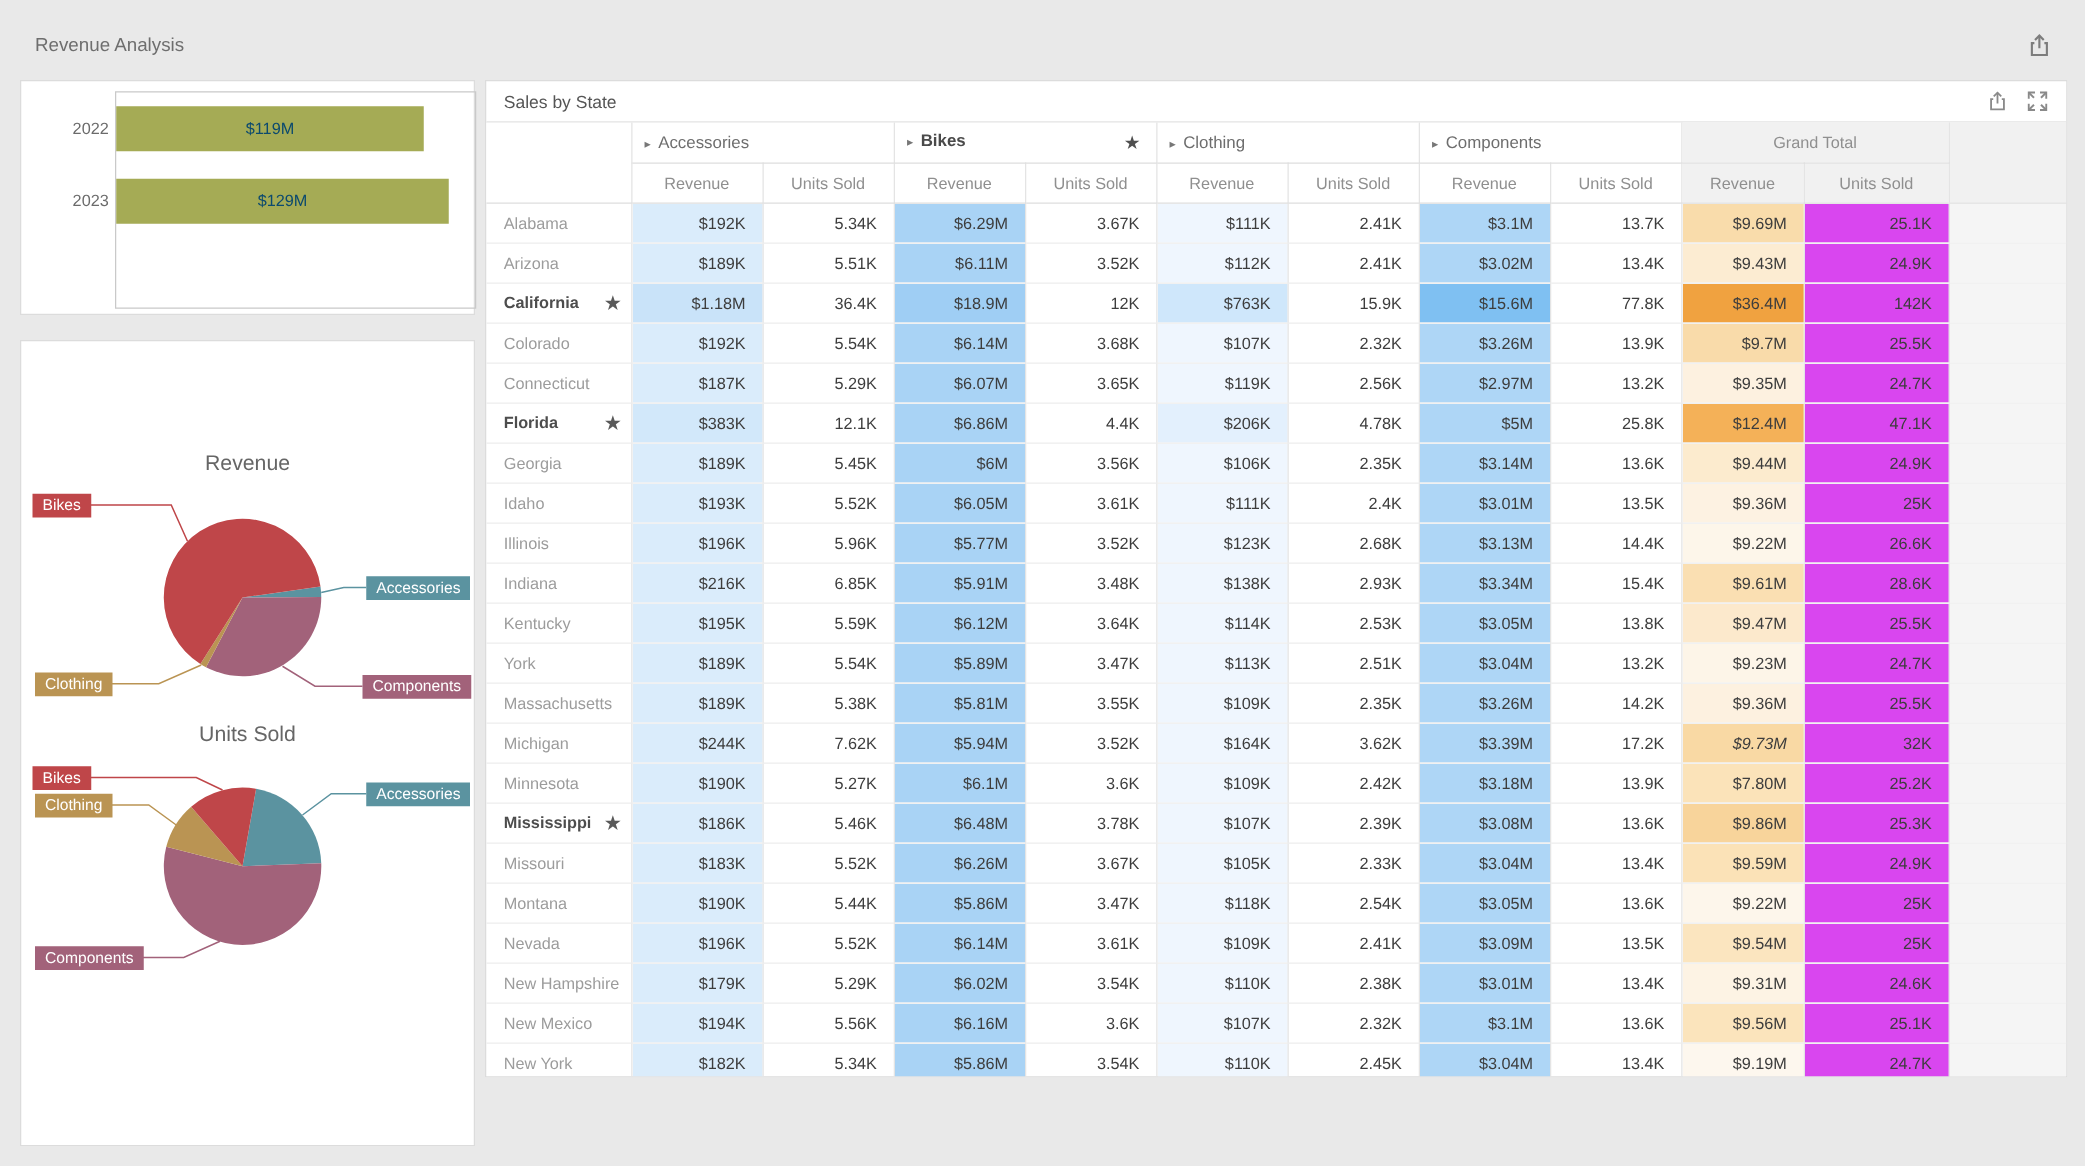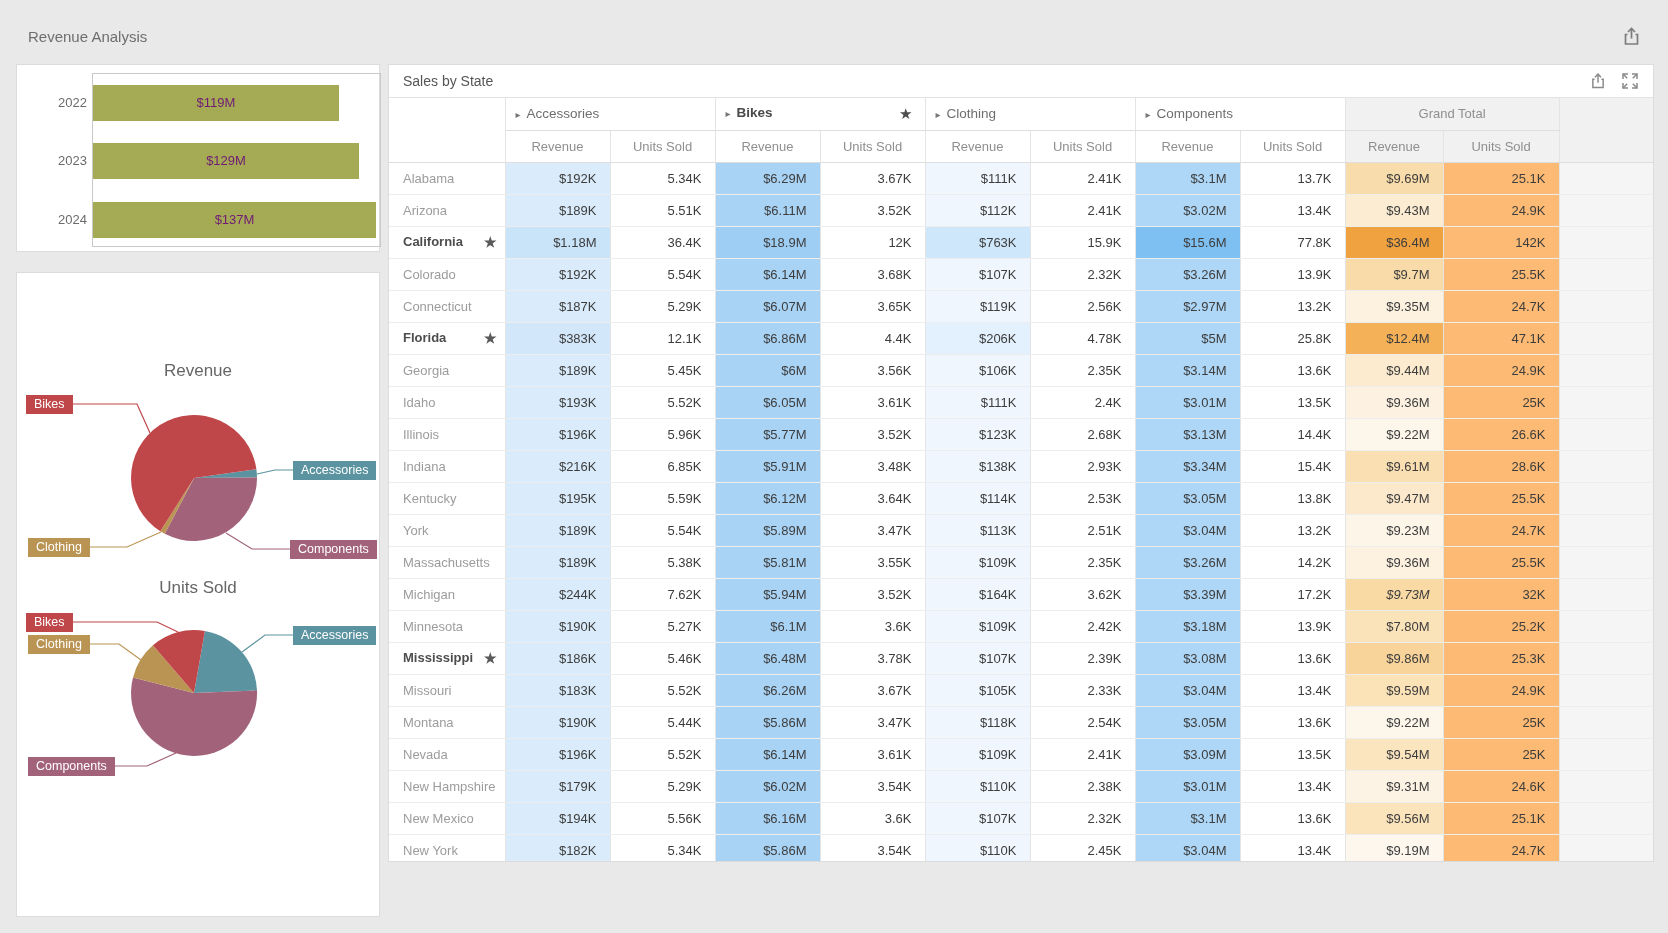--- a/index.html
+++ b/index.html
@@ -12,21 +12,21 @@
   .card { position:absolute; background:#fff; border:1px solid #dcdcdc; }
 
   
   #bar-card { left:16px; top:64px; width:364px; height:188px; }
   #bar-plot { position:absolute; left:55px; top:8px; width:289px; height:174px; border:1px solid #c9c9c9;margin-left:20px; }
   .bar-row { position:absolute; left:0; height:36px; }
   .bar-ylabel { position:absolute; left:-48px; width:42px; text-align:right; top:10px;
     font-size:13px; color:#6b6b6b; }
   .bar { height:36px; position:relative; }
   .bar-val { position:absolute; left:0; right:0; top:10px; text-align:center;
-    color:#701a75; font-size:13px; }
+    color:#0c4a6e; font-size:13px; }
 
   
   #pies-card { left:16px; top:272px; width:364px; height:645px; }
   .pie-title { position:absolute; left:0; width:100%; text-align:center; font-size:17px; color:#666; }
   #pie-title-rev { top:88px; } #pie-title-units { top:305px; }
   #pies-svg { position:absolute; left:0; top:0; }
   .pie-label { position:absolute; color:#fff; font-size:12.5px; line-height:19px;
     padding:0 8px; white-space:nowrap; }
 
   
@@ -44,21 +44,21 @@
   th.sub { text-align:center; color:#8f8f8f; }
   .gtbg { background:#f1f1f1 !important; }
   td { height:32px; border-bottom:1px solid #ededed; text-align:right; padding-right:13px; color:#3d3d3d; }
   td.state { text-align:left; padding:0 8px 0 14px; color:#9c9c9c; }
   td.state.bold { color:#4d4d4d; font-weight:bold; }
   td.state .star { float:right; color:#595959; font-size:14px; cursor:pointer; }
   td.c0 { background:#daecfb; }
   td.c2 { background:#a9d3f5; }
   td.c4 { background:#eff6fe; }
   td.c6 { background:#aed6f6; }
-  td.c9 { background:#fdba74; }
+  td.c9 { background:#d946ef; }
   td.fill { background:#f5f5f5; border-bottom-color:#ededed; }
   svg { display:block; }
 </style>
 </head>
 <body>
 
 <div class="topbar">
   <div class="page-title">Revenue Analysis</div>
   <div class="icon-btn top-share">
     <svg width="21" height="21" viewBox="0 0 21 21" fill="none" stroke="#7d7d7d" stroke-width="1.7">
@@ -74,26 +74,20 @@
       <div class="bar-row" style="top: 11px; width: 289px;">
         <div class="bar-ylabel">2022</div>
         <div class="bar" style="width:246px;background:#a5ab55">
           <span class="bar-val">$119M</span>
         </div>
       </div>
       <div class="bar-row" style="top: 69px; width: 289px;">
         <div class="bar-ylabel">2023</div>
         <div class="bar" style="width:266px;background:#a5ab55">
           <span class="bar-val">$129M</span>
-        </div>
-      </div>
-      <div class="bar-row" style="top: 128px; width: 289px;">
-        <div class="bar-ylabel">2024</div>
-        <div class="bar" style="width:283px;background:#a5ab55">
-          <span class="bar-val">$137M</span>
         </div>
       </div>
     </div>
 </div>
 
 <div class="card" id="pies-card">
   <div class="pie-title" id="pie-title-rev">Revenue</div>
   <div class="pie-title" id="pie-title-units">Units Sold</div>
   <svg id="pies-svg" width="364" height="645">
     <g id="slices">

